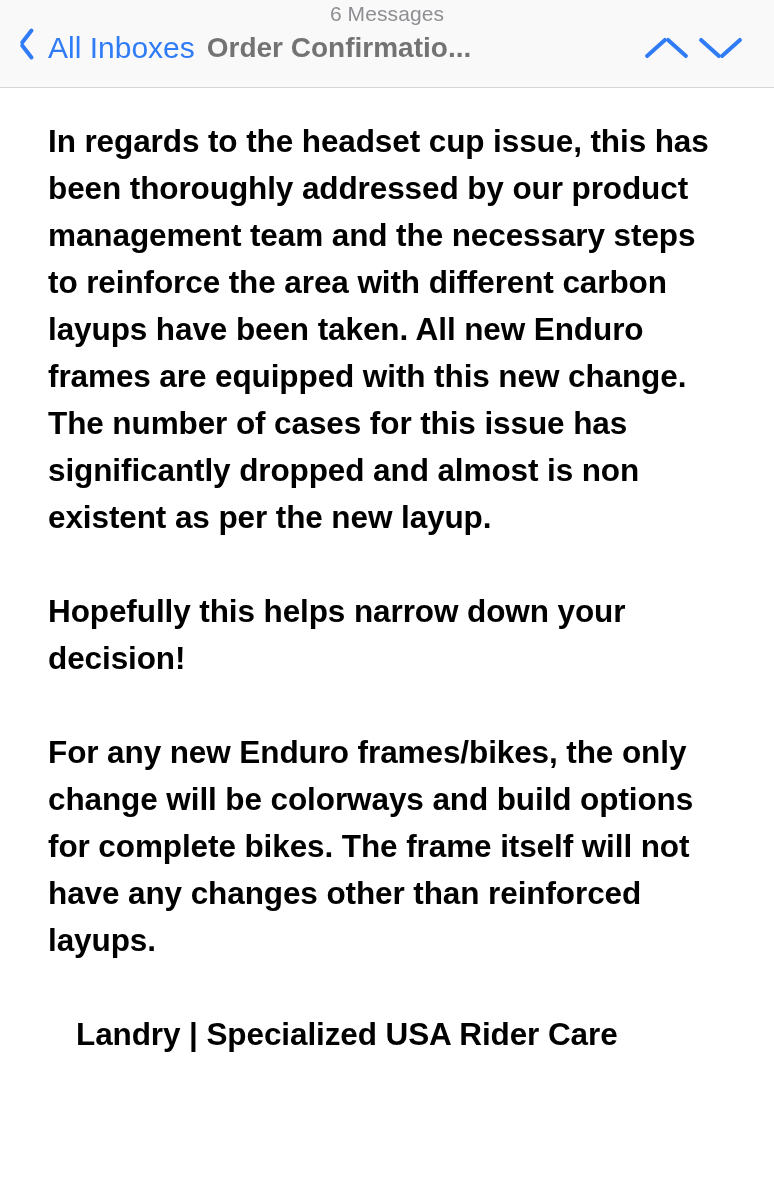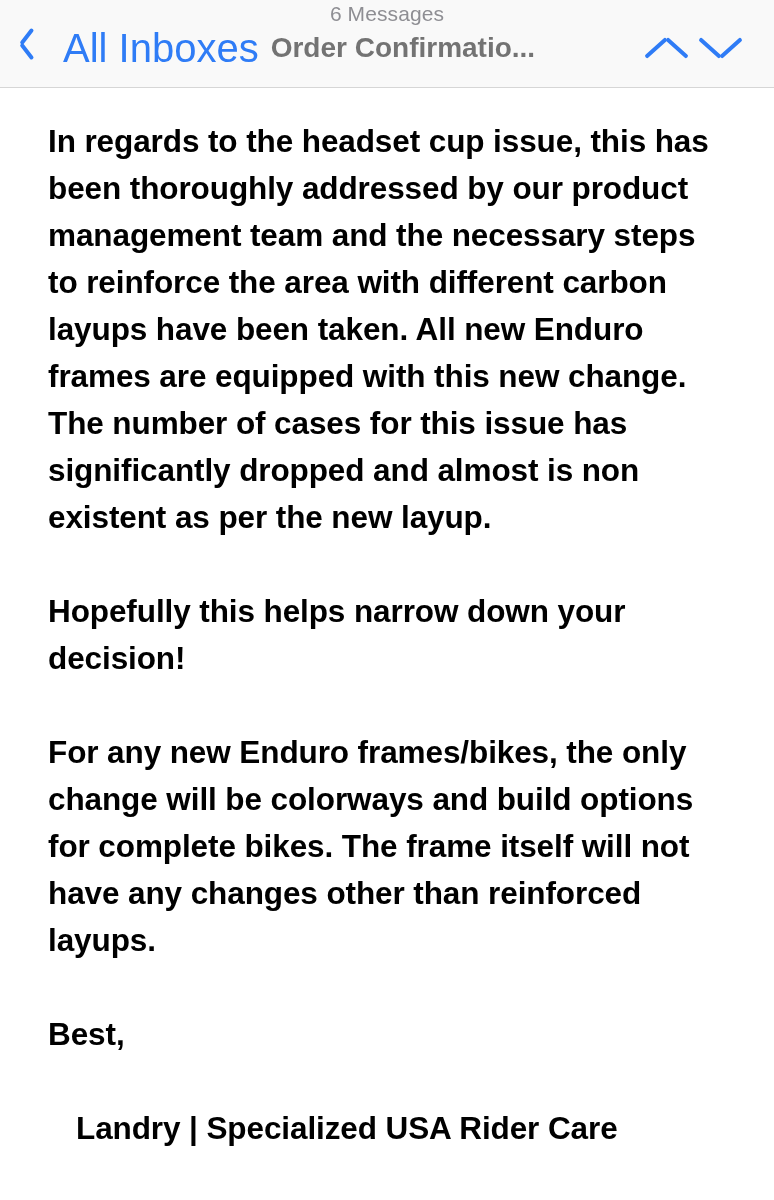--- a/index.html
+++ b/index.html
@@ -69,23 +69,23 @@
     top: 11px;
     transform: rotate(-52deg);
     transform-origin: left center;
   }
   .chevron-left::after {
     top: 11px;
     transform: rotate(52deg);
     transform-origin: left center;
   }
   .back-label {
-    font-size: 40px;
+    font-size: 30px;
     color: #2f7cf6;
-    margin-left: 23px;
+    margin-left: 8px;
     white-space: nowrap;
   }
   .title {
     font-size: 28px;
     font-weight: bold;
     color: #737373;
     margin-left: 12px;
     white-space: nowrap;
     overflow: hidden;
     text-overflow: ellipsis;
@@ -164,15 +164,14 @@
       <span class="chev chev-up"></span>
       <span class="chev chev-down"></span>
     </div>
   </div>
 </div>
 
 <div class="message-body">
   <p class="para">In regards to the headset cup issue, this has been thoroughly addressed by our product management team and the necessary steps to reinforce the area with different carbon layups have been taken. All new Enduro frames are equipped with this new change. The number of cases for this issue has significantly dropped and almost is non existent as per the new layup.</p>
   <p class="para">Hopefully this helps narrow down your decision!</p>
   <p class="para">For any new Enduro frames/bikes, the only change will be colorways and build options for complete bikes. The frame itself will not have any changes other than reinforced layups.</p>
-  <p class="para">Best,</p>
   <p class="para">Landry | Specialized USA Rider Care</p>
 </div>
 
 </body></html>

